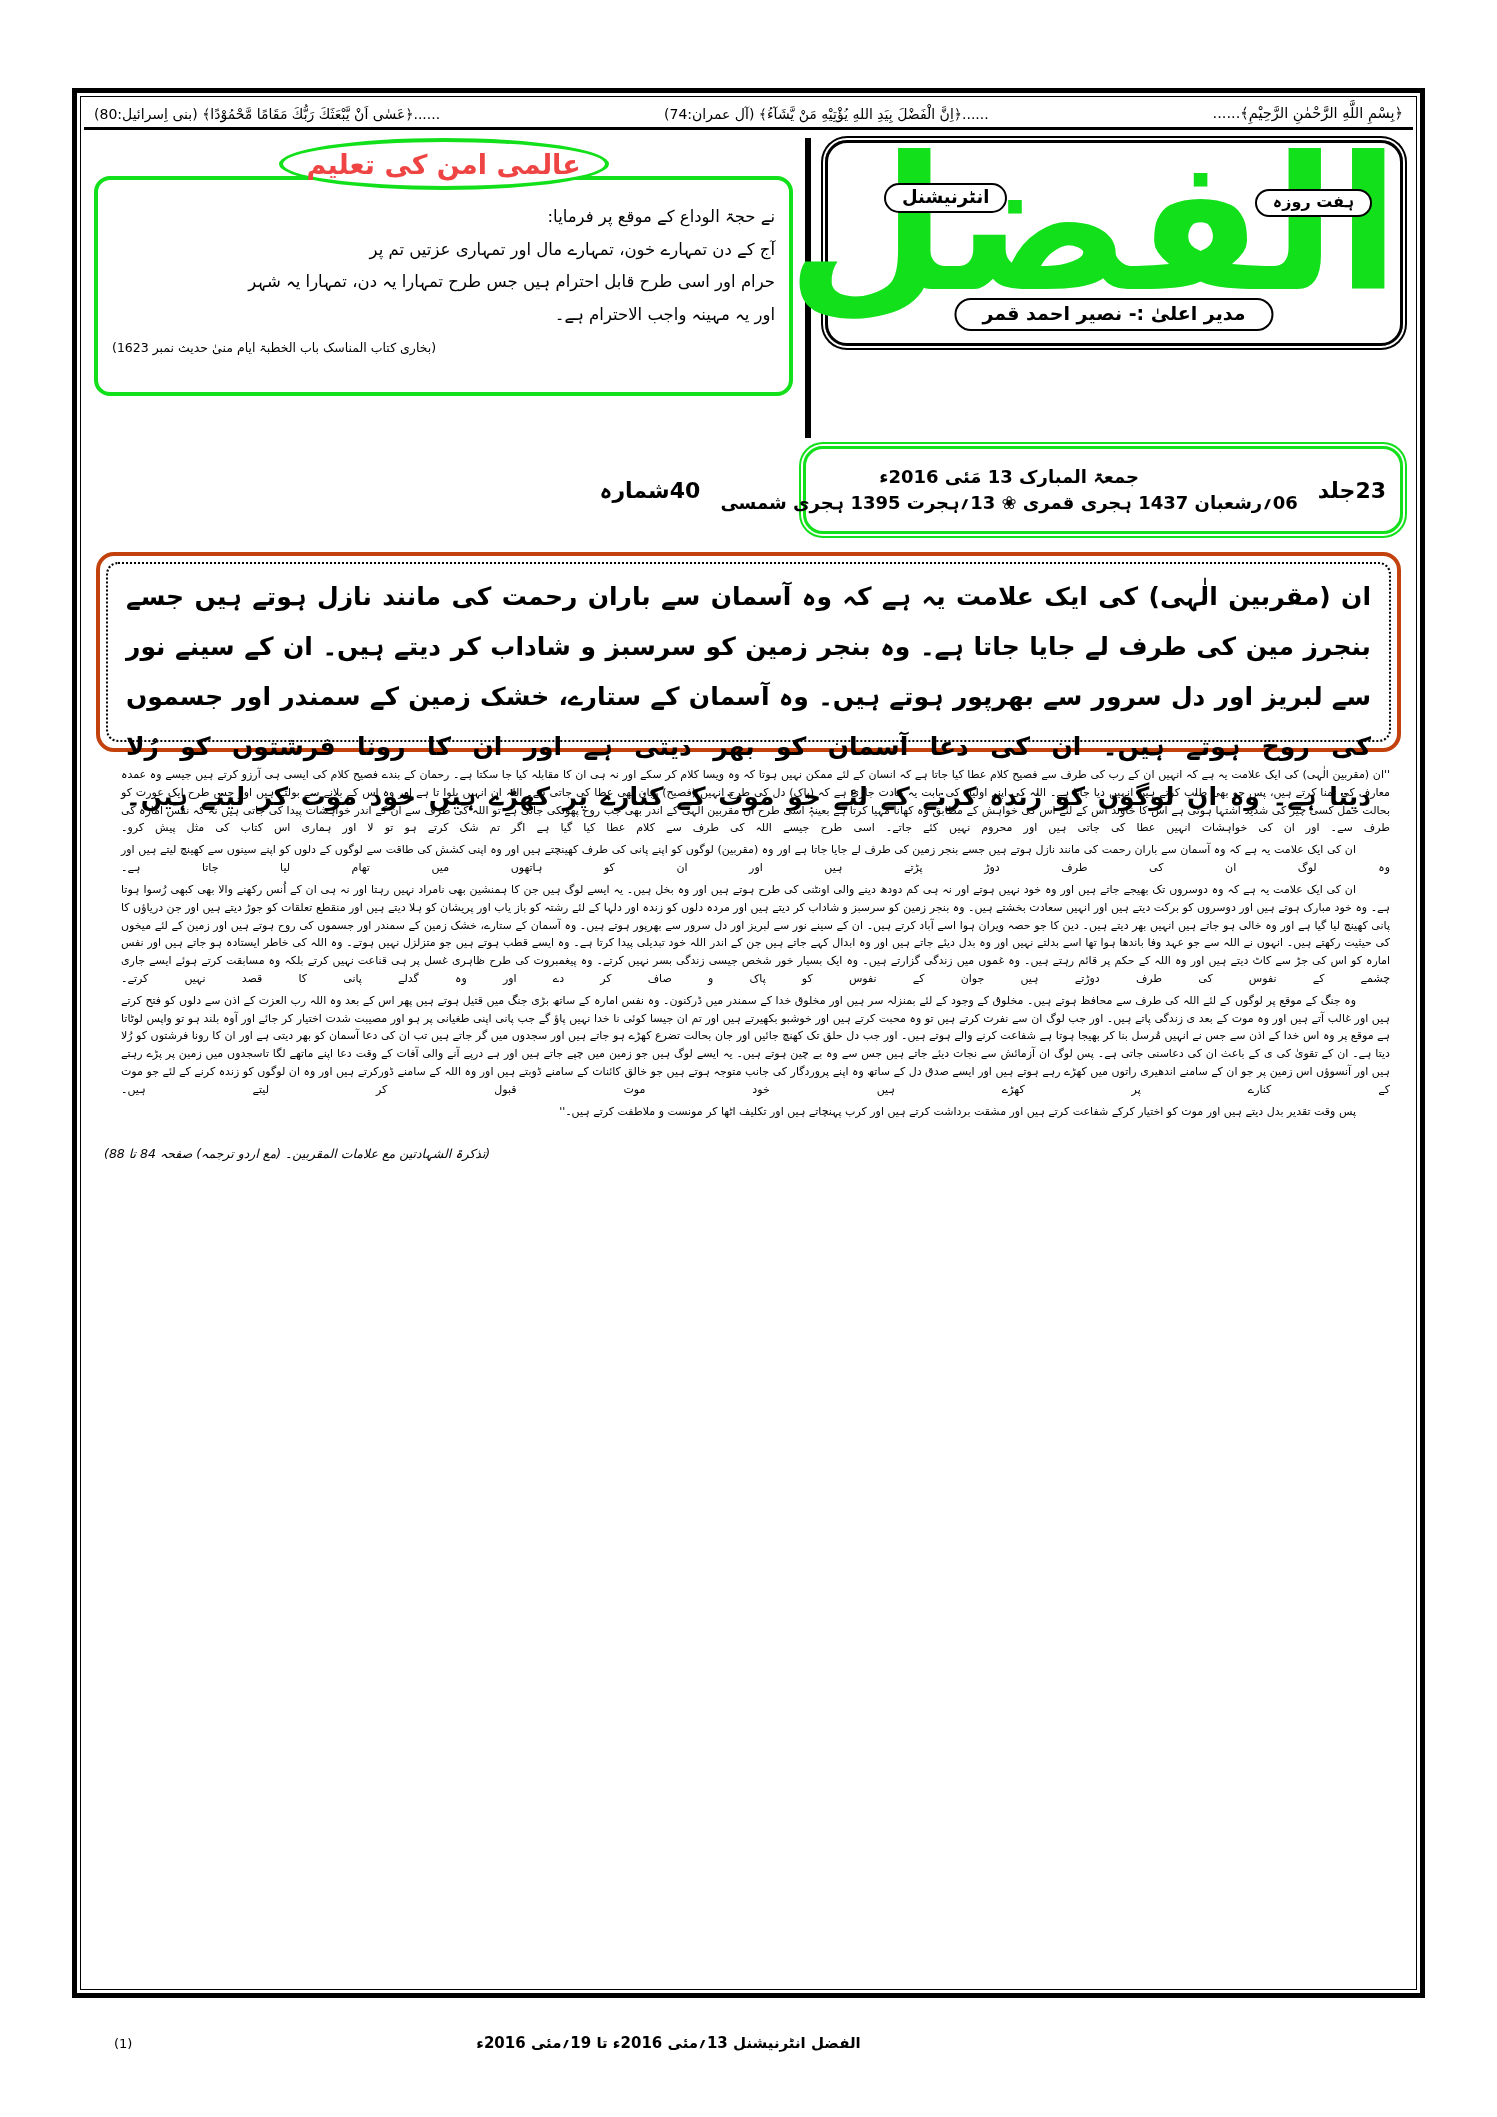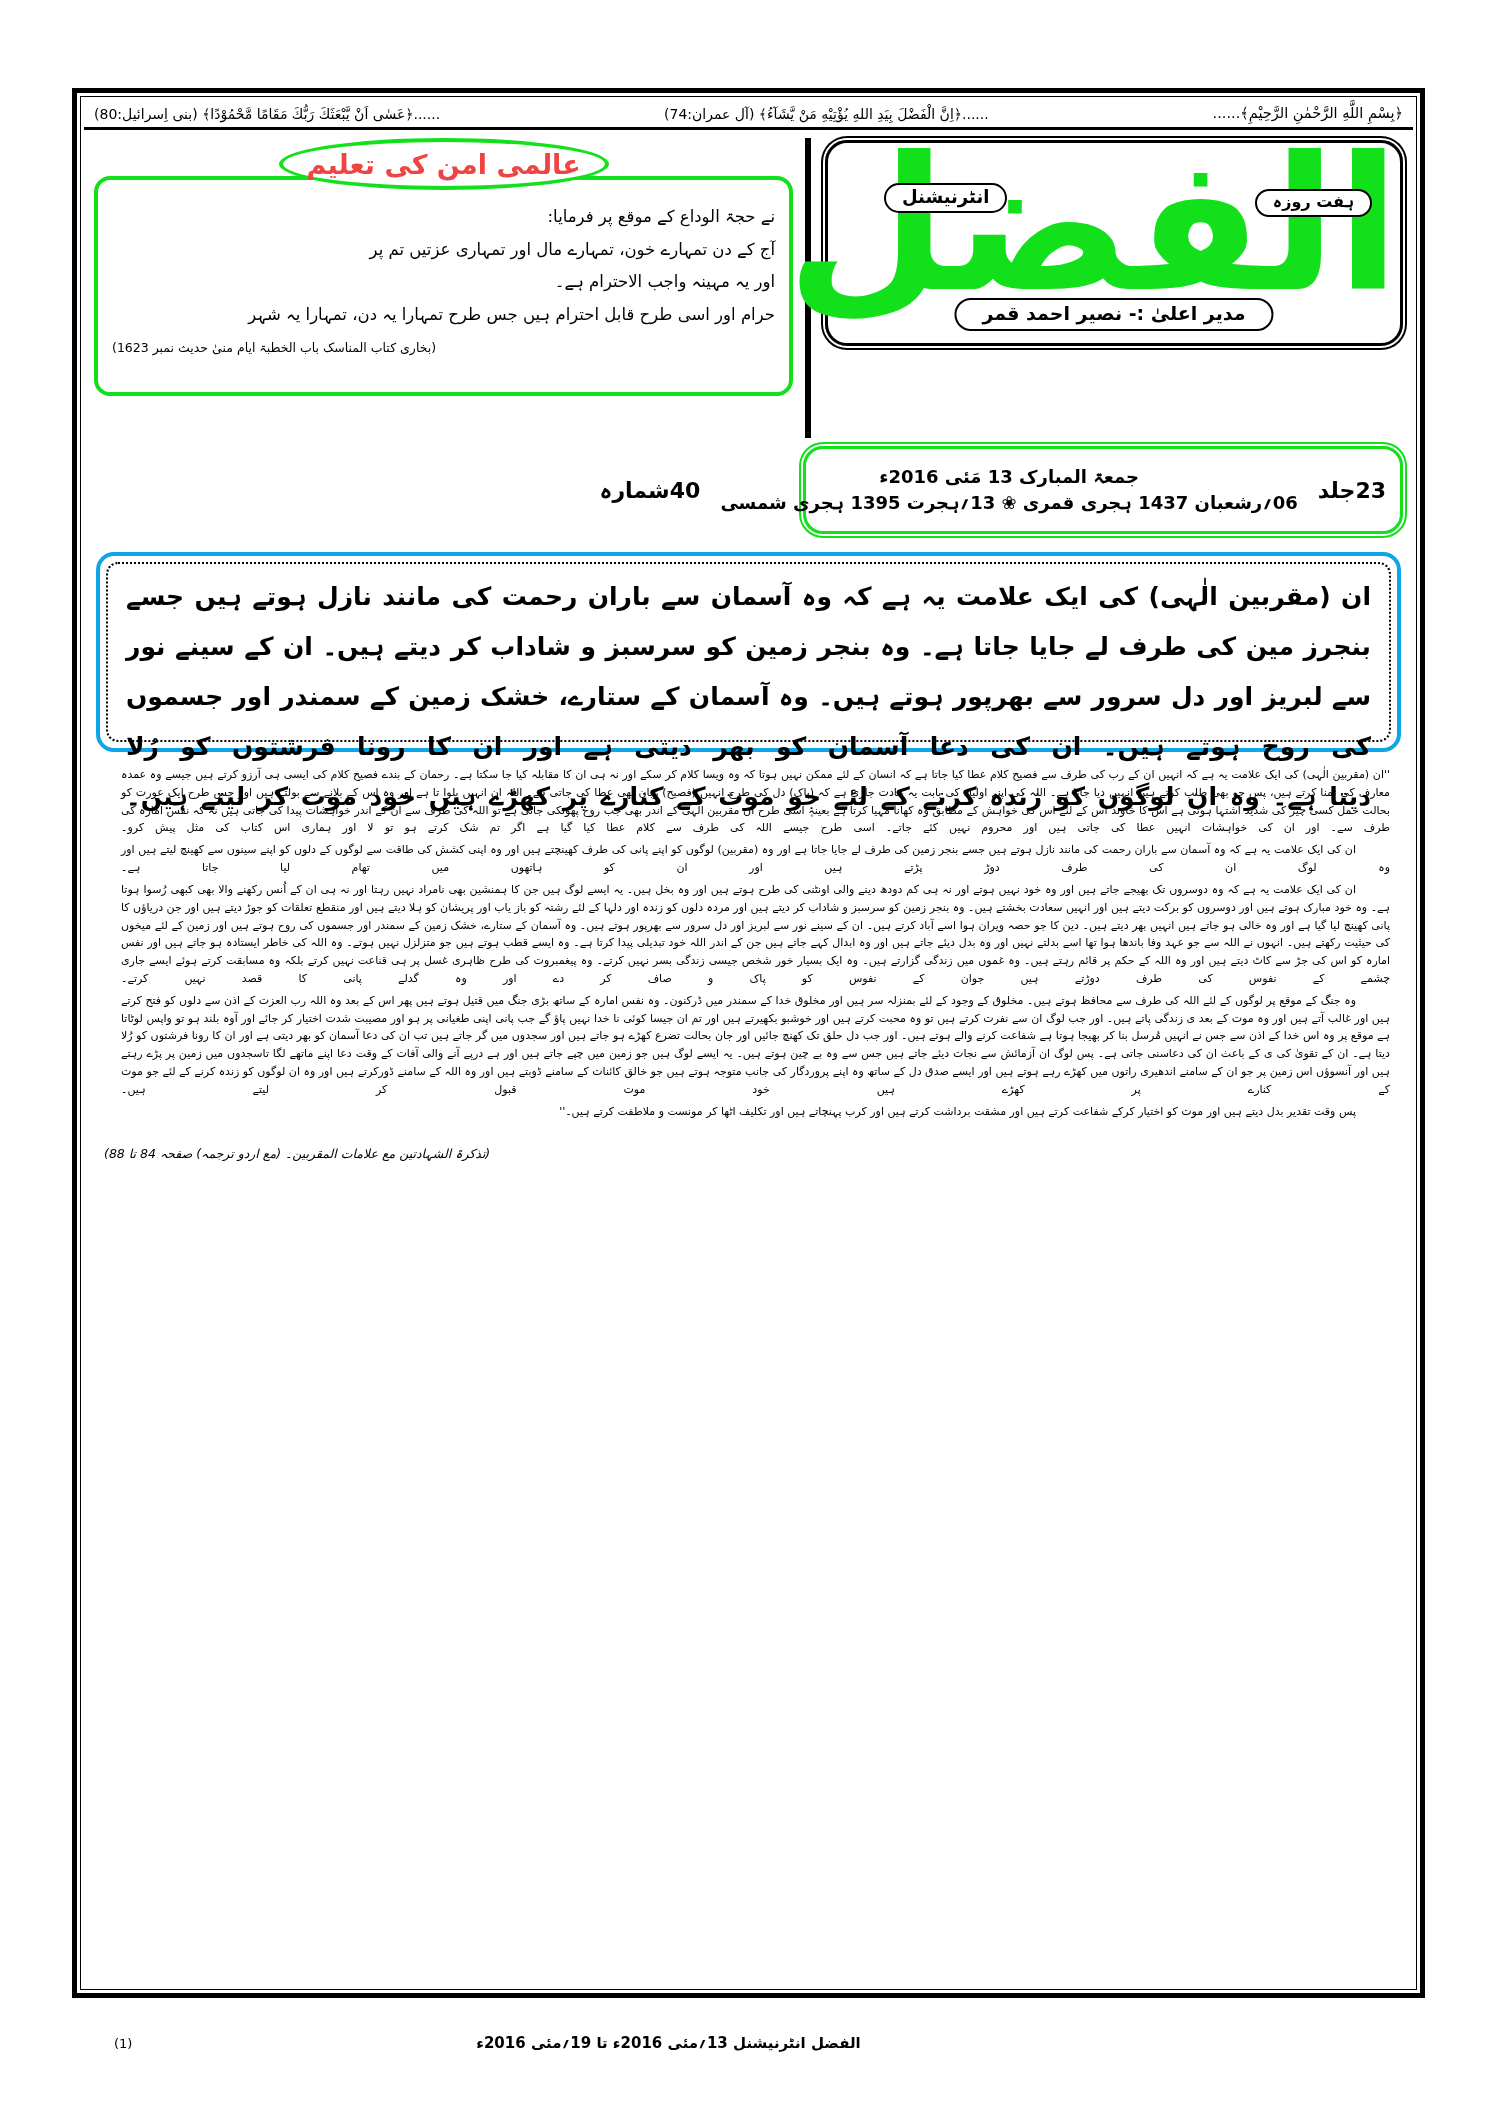--- a/index.html
+++ b/index.html
@@ -228,21 +228,21 @@
     white-space:nowrap;
     line-height:1.35;
   }
   .date-bar-blank{ flex:1; }
 
   
   .headline-box{
     position:absolute;
     left:96px; top:552px;
     width:1305px; height:200px;
-    border:4px solid #0ea5e9;
+    border:4px solid #c2410c;
     border-radius:18px;
     box-sizing:border-box;
     padding:16px 26px 10px 26px;
     direction:rtl;
     text-align:justify;
     background:#fff;
   }
   .headline-box::before{
     content:"";
     position:absolute;
@@ -338,22 +338,22 @@
       </div>
     </div>
 
     <div class="mast-divider"></div>
 
     <div class="hadith-side">
       <div class="oval-heading">عالمی امن کی تعلیم</div>
       <div class="hadith-box">
         <div class="hadith-line">نے حجۃ الوداع کے موقع پر فرمایا:</div>
         <div class="hadith-line">آج کے دن تمہارے خون، تمہارے مال اور تمہاری عزتیں تم پر</div>
+        <div class="hadith-line">حرام اور اسی طرح قابل احترام ہیں جس طرح تمہارا یہ دن، تمہارا یہ شہر</div>
         <div class="hadith-line">اور یہ مہینہ واجب الاحترام ہے۔</div>
-        <div class="hadith-line">حرام اور اسی طرح قابل احترام ہیں جس طرح تمہارا یہ دن، تمہارا یہ شہر</div>
         <div class="hadith-ref">(بخاری کتاب المناسک باب الخطبۃ ایام منیٰ حدیث نمبر 1623)</div>
       </div>
     </div>
   </div>
 
   <div class="date-bar-wrap">
     <div class="date-bar">
       <div class="vol-cell">
         <span>23</span>
         <span>جلد</span>

